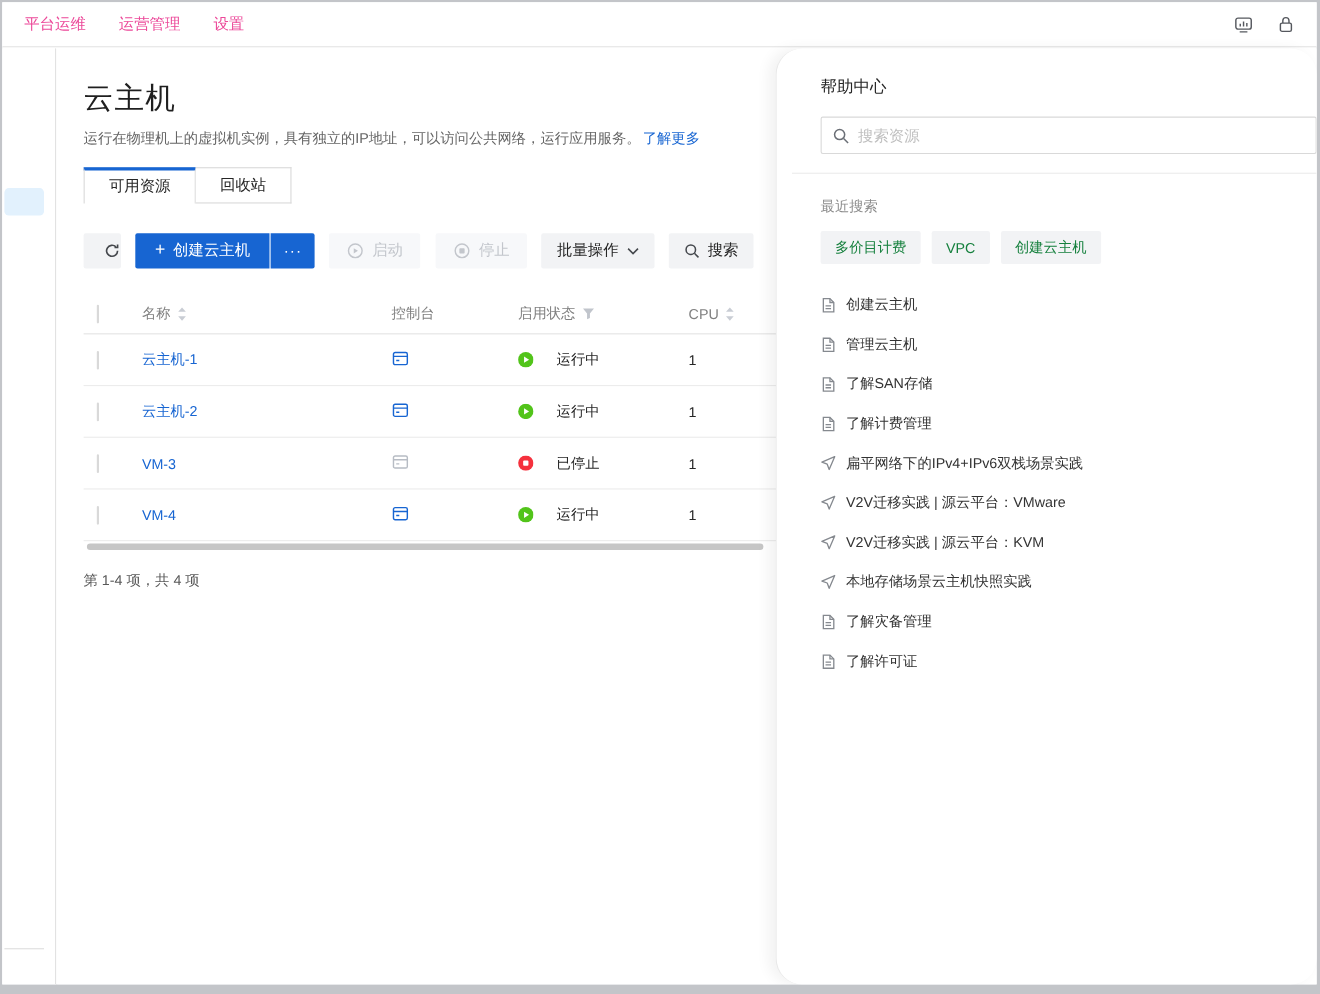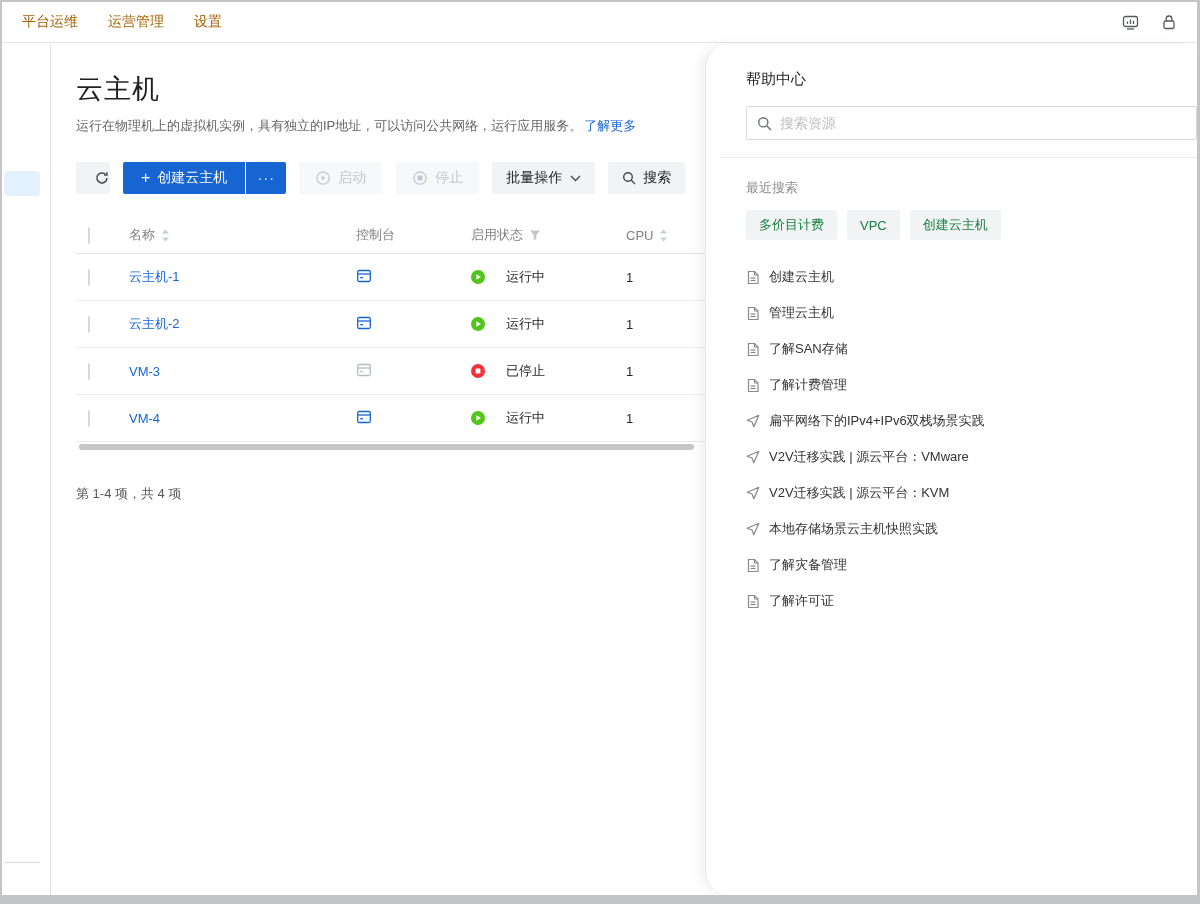--- a/index.html
+++ b/index.html
@@ -4,21 +4,21 @@
 <style>
   * { margin:0; padding:0; box-sizing:border-box; font-family:"Liberation Sans","DejaVu Sans",sans-serif; }
   html,body { width:1200px; height:904px; }
   body { position:relative; overflow:hidden; background:#c3c5c9; }
   .app { position:absolute; left:2px; top:2px; right:3px; bottom:9px; background:#fff; overflow:hidden; }
 
   
   .topbar { position:absolute; left:0; top:0; right:0; height:41px; background:#fff;
             border-bottom:1px solid #e4e4e4; display:flex; align-items:center; padding:0 20px; }
   .topnav { display:flex; align-items:center; gap:30px; }
-  .topnav .nav-item { font-size:14px; color:#a16207; cursor:pointer; }
+  .topnav .nav-item { font-size:14px; color:#ec4899; cursor:pointer; }
   .topbar-icons { margin-left:auto; display:flex; align-items:center; gap:22px; color:#55585e; }
   .topbar-icons svg { display:block; }
 
   
   .content { position:absolute; left:0; top:42px; right:0; bottom:0; }
 
   
   .rail { position:absolute; left:0; top:0; bottom:0; width:49px; background:#fff; border-right:1px solid #e2e2e2; }
   .rail-highlight { position:absolute; left:2px; top:127px; width:36px; height:25px; background:#e2f1fd; border-radius:4px; }
   .rail-divider { position:absolute; left:2px; width:36px; bottom:32px; height:1px; background:#dedede; }
@@ -63,21 +63,21 @@
   .status { display:flex; align-items:center; gap:21px; }
   .status-icon circle.bg { fill:#52c41a; }
   .state-stopped .status-icon circle.bg { fill:#f5313d; }
   .status-icon .p-play { display:block; }
   .status-icon .p-stop { display:none; }
   .state-stopped .status-icon .p-play { display:none; }
   .state-stopped .status-icon .p-stop { display:block; }
 
   .hscroll { margin-top:1px; height:8px; position:relative; }
   .hscroll-thumb { position:absolute; left:3px; top:1px; height:6px; width:615px; background:#c6c6c6; border-radius:3px; cursor:pointer; }
-  .pagination { margin-top:34px; font-size:13px; color:#595959; }
+  .pagination { margin-top:18px; font-size:13px; color:#595959; }
 
   
   .help { position:absolute; left:703px; top:0; right:0; bottom:0; background:#fff;
           border-left:1px solid #e8e8e8; box-shadow:-6px 0 12px rgba(0,0,0,0.05); padding:26px 0 0 40px;border-radius:24px; }
   .help-title { font-size:15px; color:#262626; }
   .help-search { margin-top:17px; height:34px; border:1px solid #d9d9d9; border-radius:2px; display:flex;
                  align-items:center; padding:0 10px; gap:8px; width:100%; }
   .help-search input { border:none; outline:none; flex:1; font-size:14px; color:#262626; }
   .help-search input::placeholder { color:#bfbfbf; }
   .help-divider { margin-top:17px; margin-left:-26px; height:1px; background:#ececec; }
@@ -123,20 +123,24 @@
 
     <aside class="rail">
       <div class="rail-highlight"></div>
       <div class="rail-divider"></div>
     </aside>
 
     <main class="main">
       <h1 class="page-title">云主机</h1>
       <p class="page-desc"><span>运行在物理机上的虚拟机实例，具有独立的IP地址，可以访问公共网络，运行应用服务。</span><a class="learn-more" href="#">了解更多</a></p>
 
+      <div class="tabs">
+        <div class="tab active">可用资源</div>
+        <div class="tab inactive">回收站</div>
+      </div>
 
       <div class="toolbar">
         <button class="btn btn-gray btn-icon-only">
           <svg width="16" height="16" viewBox="0 0 16 16" fill="none" stroke="currentColor" stroke-width="1.5">
             <path d="M12.9 8 A5 5 0 1 1 11.4 4.4"></path>
             <path d="M12.9 2.2 v2.8 h-2.8"></path>
           </svg>
         </button>
         <span class="sp12"></span>
         <button class="btn btn-primary btn-create">

